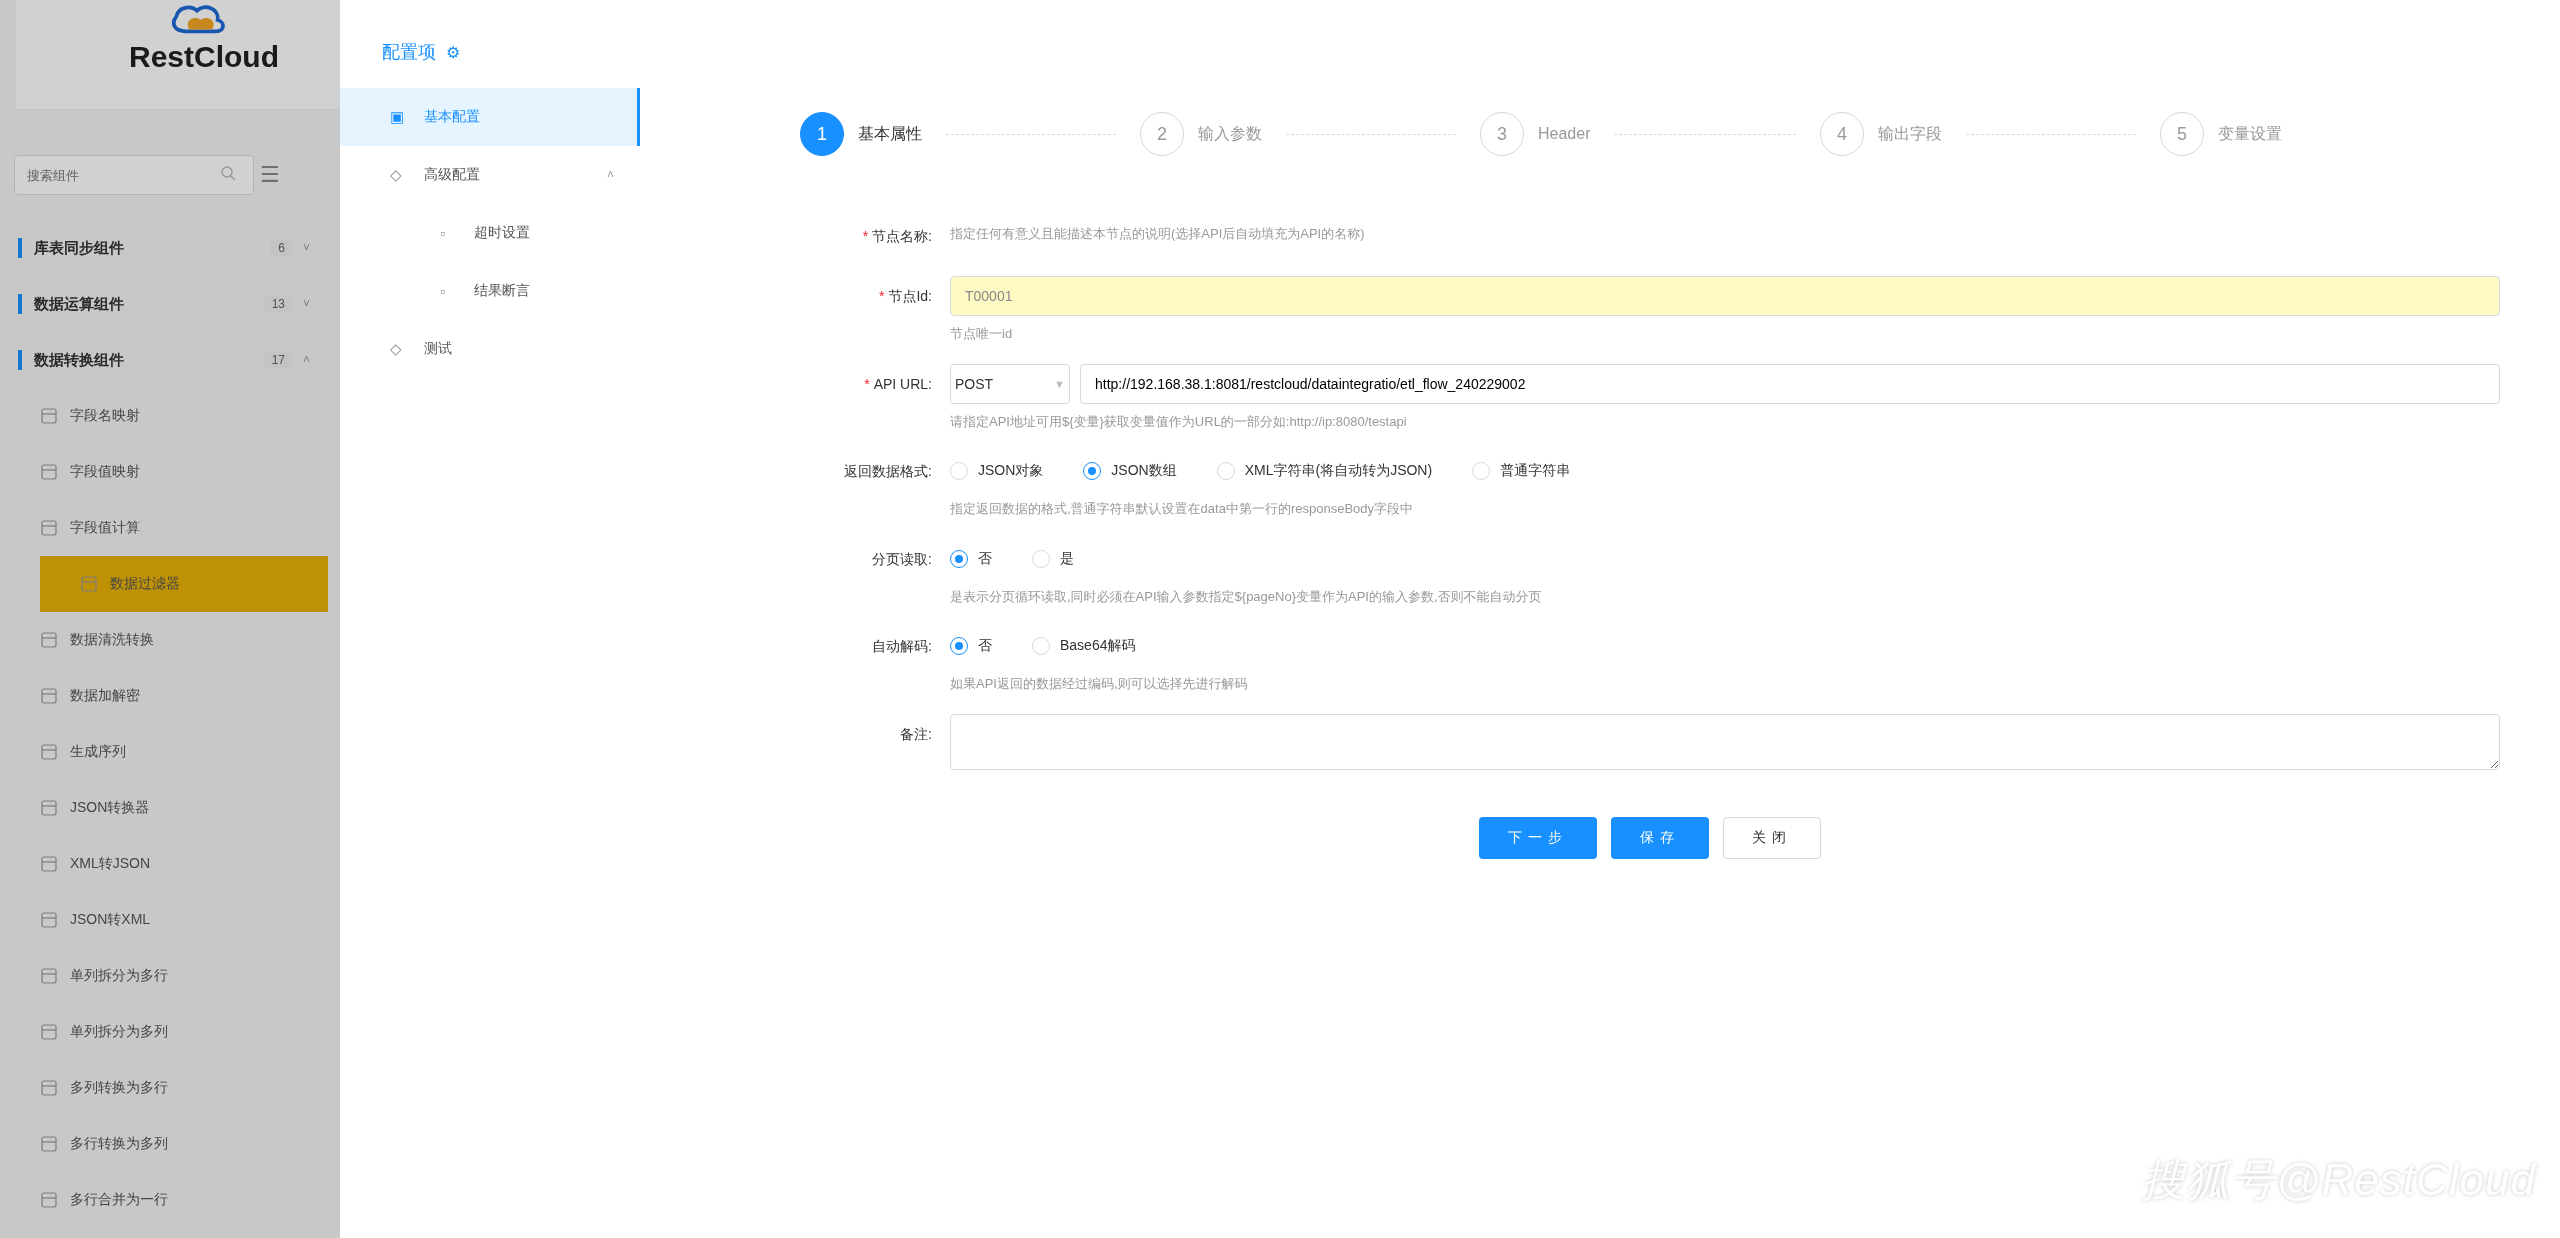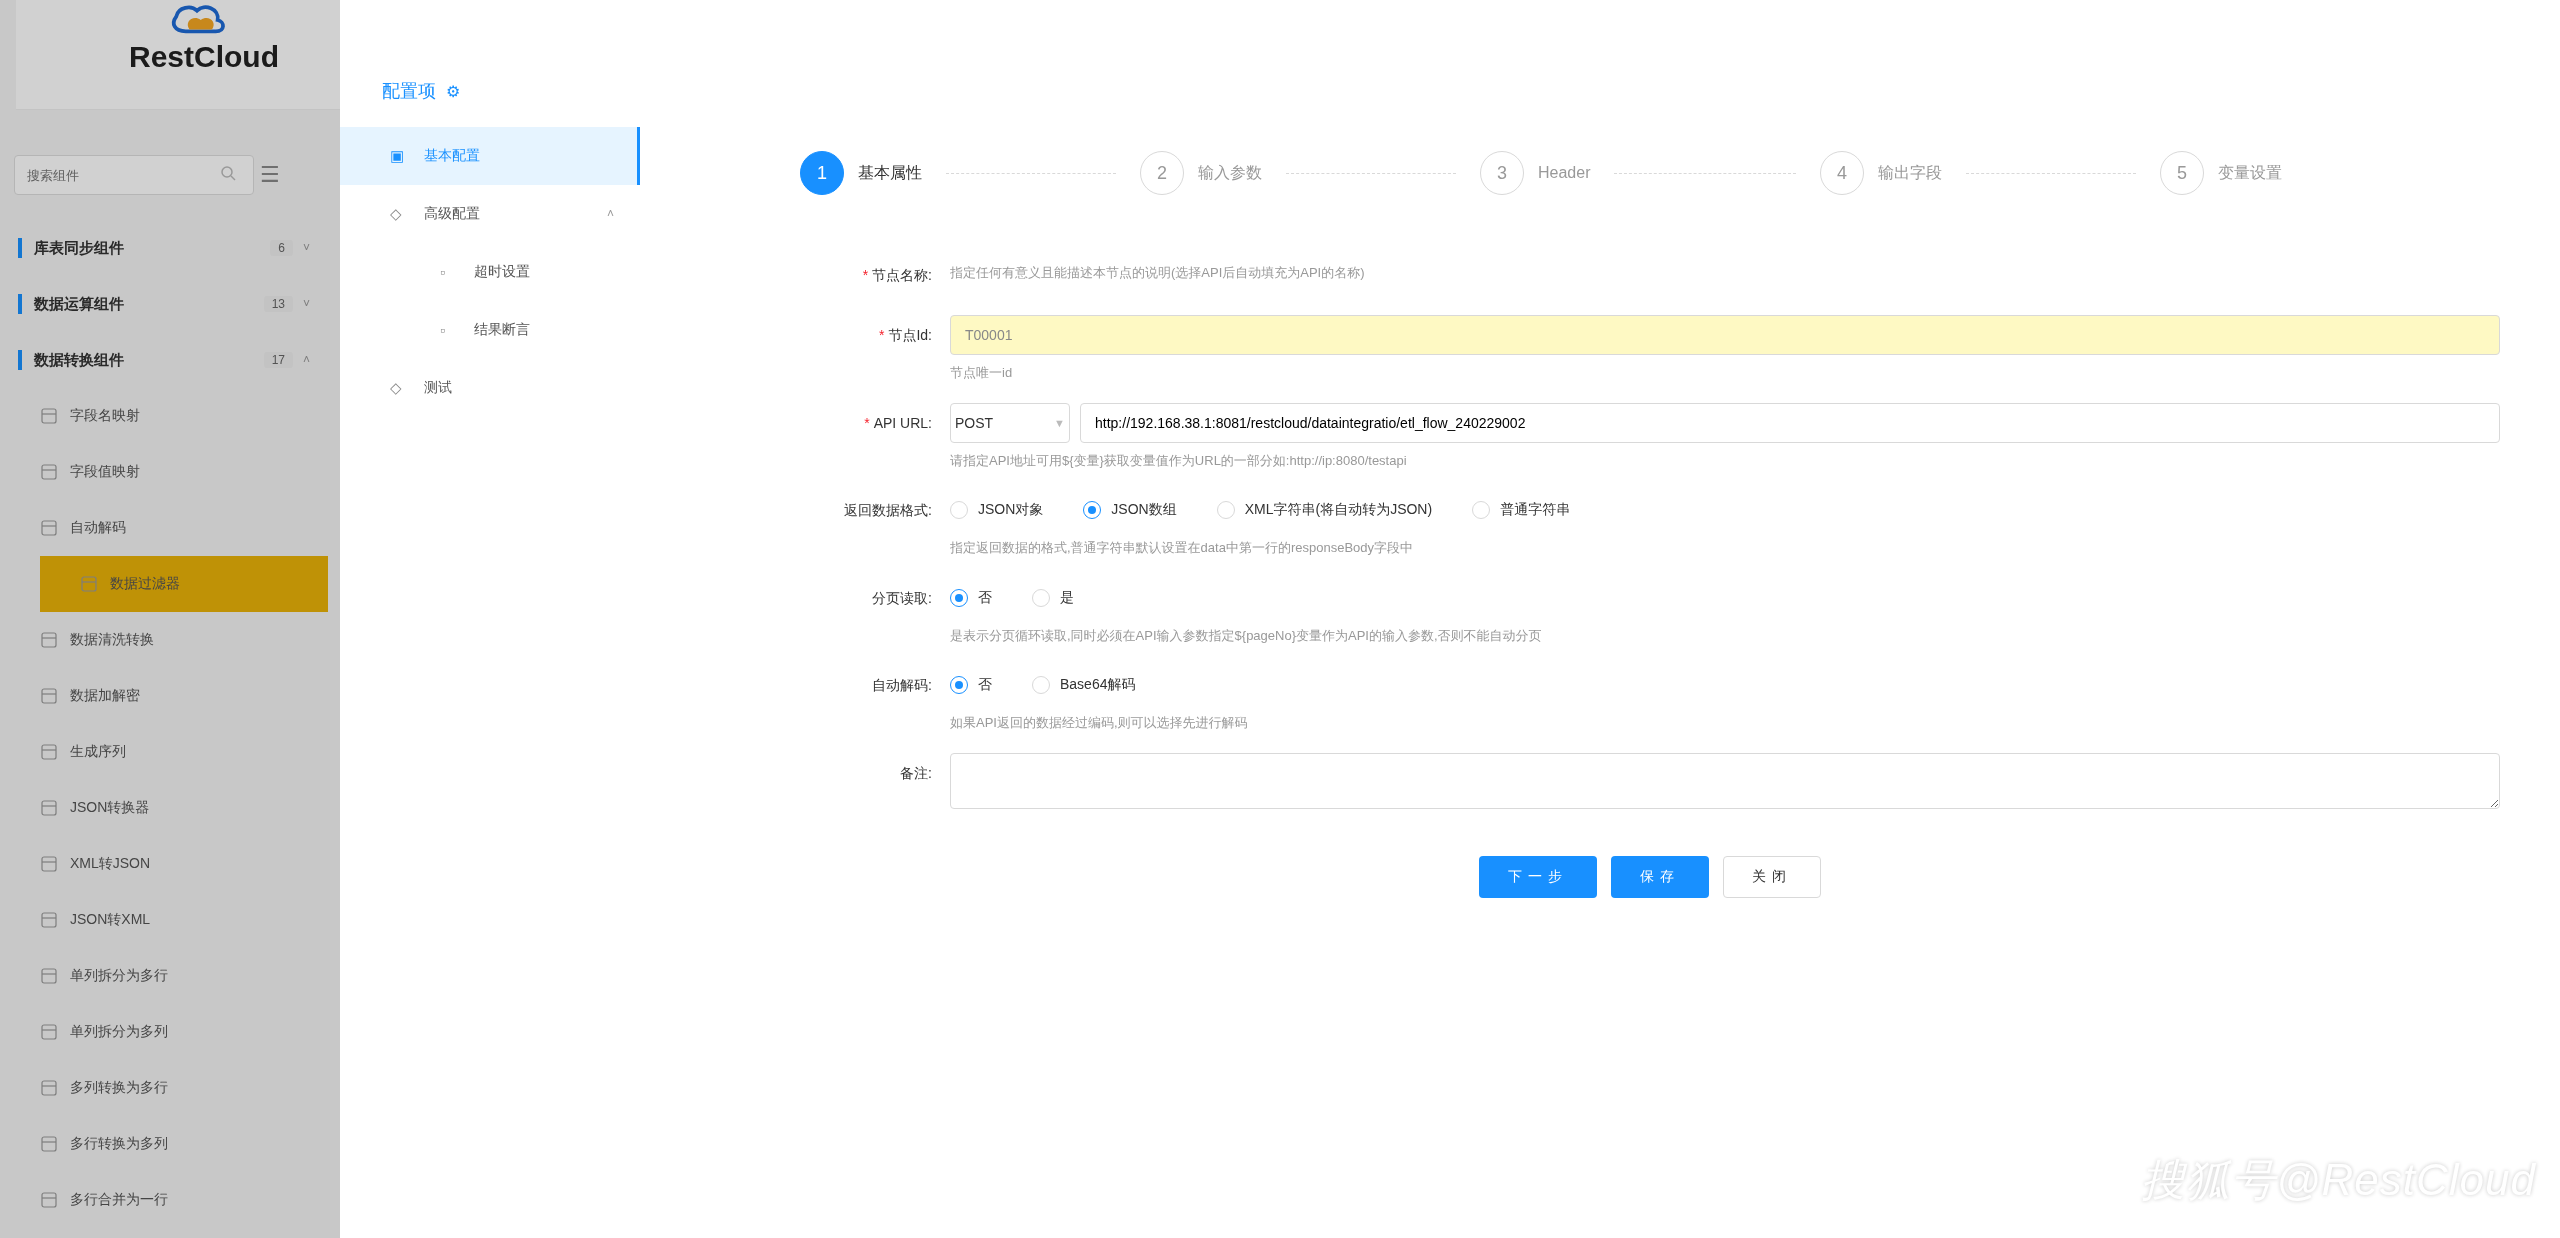--- a/index.html
+++ b/index.html
@@ -27,21 +27,21 @@
 .nav-group-hdr .bar { width: 4px; height: 20px; background: #1890ff; margin-right: 12px; }
 .nav-group-hdr .title { flex: 1; font-weight: 600; font-size: 15px; color: #333; }
 .nav-group-hdr .badge { background: #eee; color: #666; border-radius: 3px; padding: 1px 8px; font-size: 12px; margin-right: 10px; }
 .nav-group-hdr .arr { color: #999; font-size: 12px; }
 .nav-item { display: flex; align-items: center; height: 56px; padding-left: 40px; color: #555; cursor: pointer; }
 .nav-item .nicon { width: 18px; height: 18px; margin-right: 12px; display: flex; align-items: center; justify-content: center; color: #888; }
 .nav-item.active { background: #eab308; margin-left: 40px; }
 
 
 .modal { position: absolute; left: 340px; top: 0; right: 0; bottom: 0; background: #fff; z-index: 10; display: flex; flex-direction: column; }
-.modal-hdr { padding: 40px 0 20px 42px; margin-top: 39px; }
+.modal-hdr { padding: 40px 0 20px 42px; }
 .modal-hdr .ptitle { color: #1890ff; font-size: 18px; font-weight: 500; display: flex; align-items: center; }
 .modal-hdr .gear { margin-left: 10px; color: #1890ff; font-size: 16px; }
 
 .modal-body { flex: 1; display: flex; overflow: hidden; }
 
 
 .cfg-tabs { width: 300px; padding-top: 4px; }
 .cfg-tab { display: flex; align-items: center; height: 58px; padding-left: 50px; cursor: pointer; position: relative; color: #555; }
 .cfg-tab .cicon { width: 20px; margin-right: 14px; color: #888; font-size: 15px; }
 .cfg-tab.active { background: #e6f4ff; color: #1890ff; }
@@ -160,21 +160,21 @@
         </span>
         <span>字段值映射</span>
       </div>
       <div class="nav-item">
         <span class="nicon">
           <svg width="16" height="16" viewBox="0 0 16 16">
             <rect x="1" y="1" width="14" height="14" rx="2" fill="none" stroke="#999" stroke-width="1.2"></rect>
             <line x1="1" y1="6" x2="15" y2="6" stroke="#999" stroke-width="1.2"></line>
           </svg>
         </span>
-        <span>自动解码</span>
+        <span>字段值计算</span>
       </div>
       <div class="nav-item active">
         <span class="nicon">
           <svg width="16" height="16" viewBox="0 0 16 16">
             <rect x="1" y="1" width="14" height="14" rx="2" fill="none" stroke="#999" stroke-width="1.2"></rect>
             <line x1="1" y1="6" x2="15" y2="6" stroke="#999" stroke-width="1.2"></line>
           </svg>
         </span>
         <span>数据过滤器</span>
       </div>

